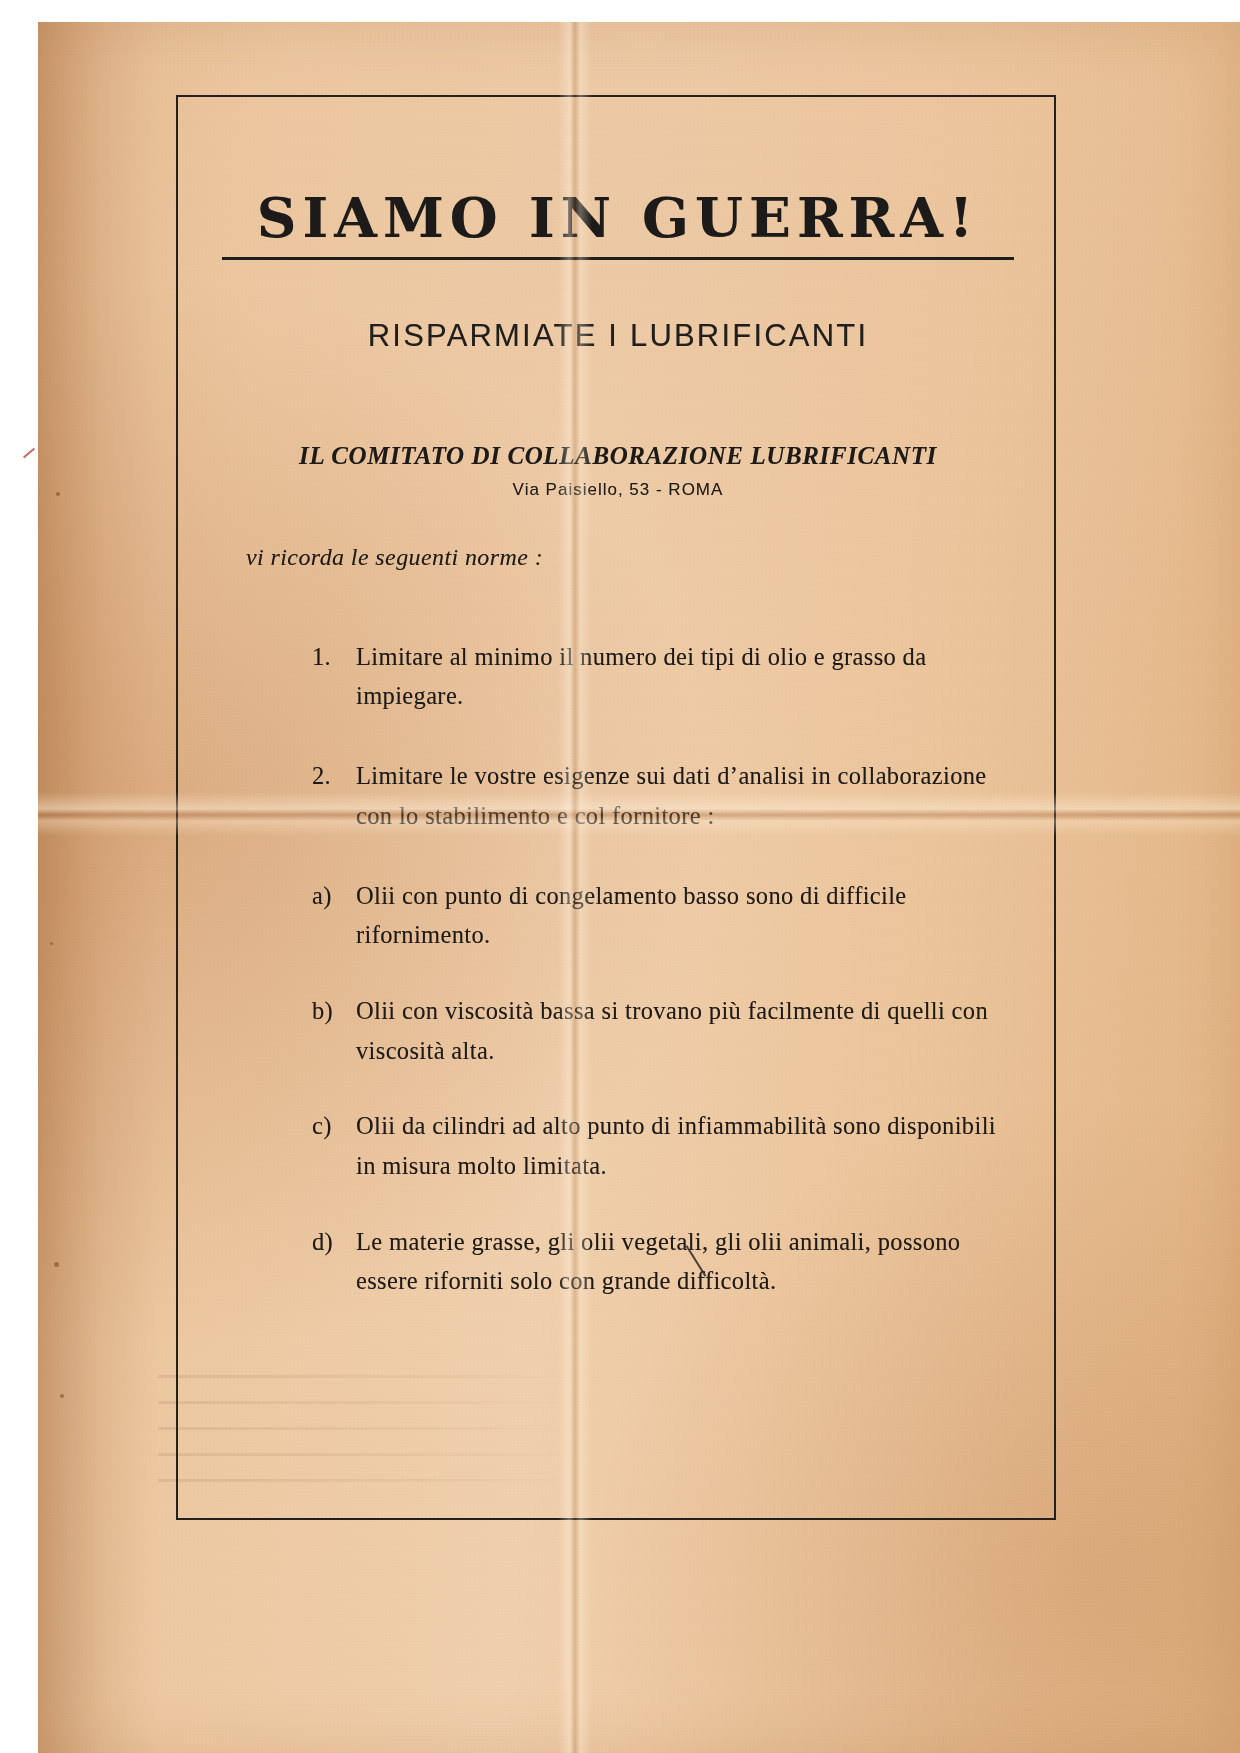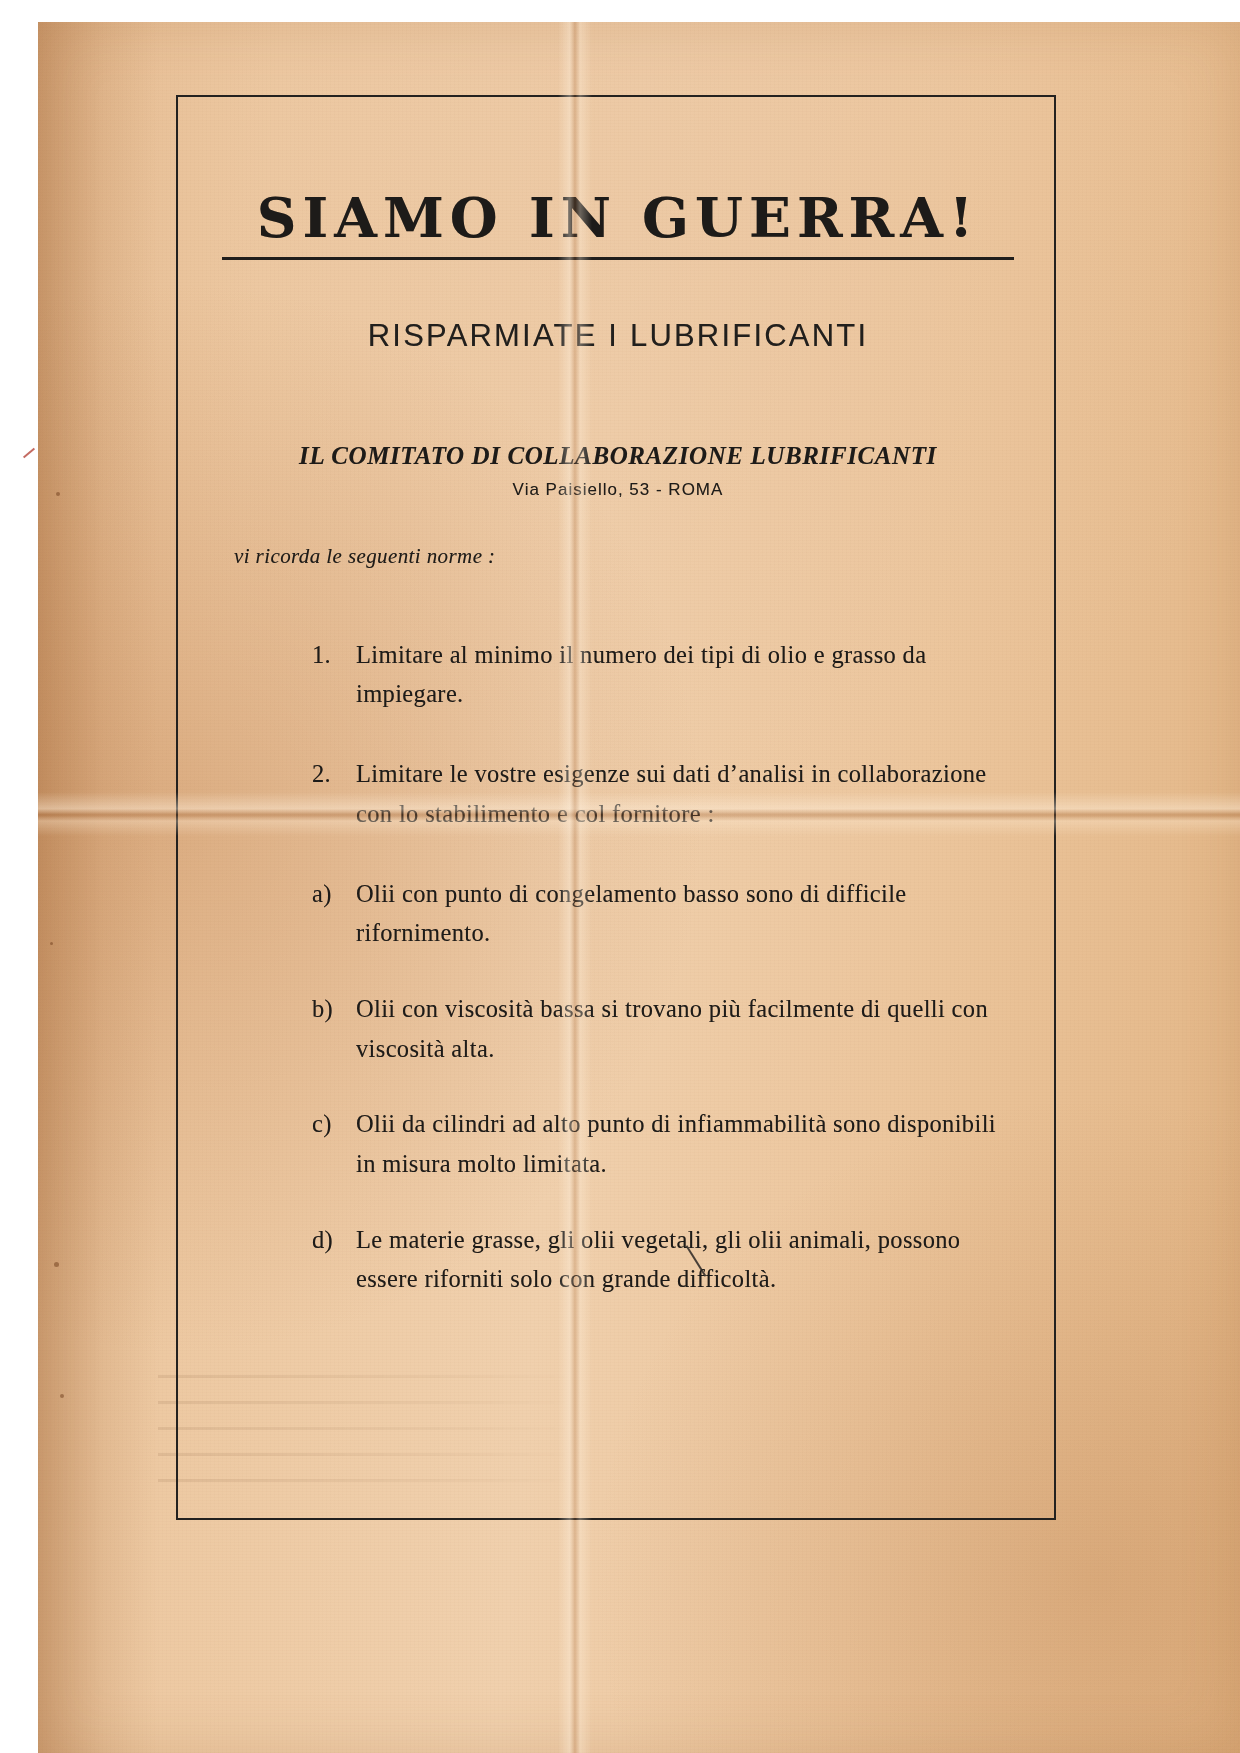--- a/index.html
+++ b/index.html
@@ -150,24 +150,24 @@
   }
   .address {
     margin: 10px 0 0 0;
     text-align: center;
     font-family: "Liberation Sans", sans-serif;
     font-size: 17px;
     letter-spacing: 1px;
   }
 
   .lead {
-    margin: 44px 0 0 14px;
+    margin: 44px 0 0 26px;
     font-family: "Liberation Serif", serif;
     font-style: italic;
-    font-size: 21px;
+    font-size: 24px;
     letter-spacing: .4px;
   }
 
   
   .items {
     margin: 66px 0 0 0;
     padding: 0 18px 0 92px;
   }
   .item {
     position: relative;

